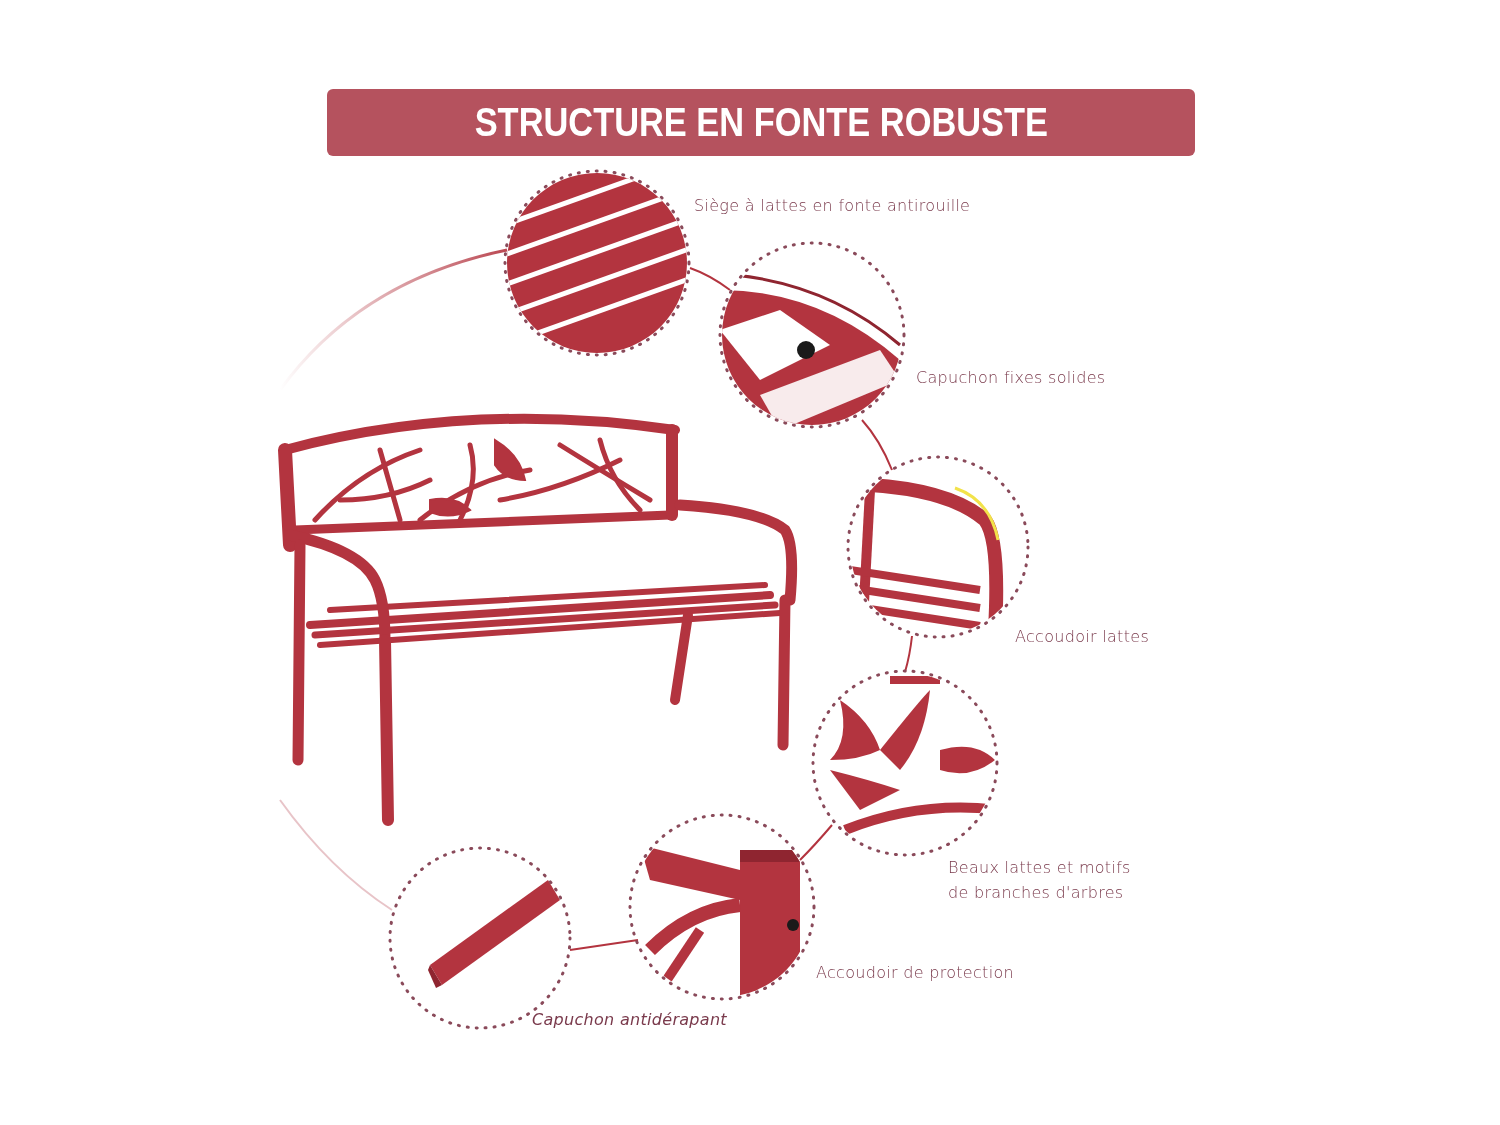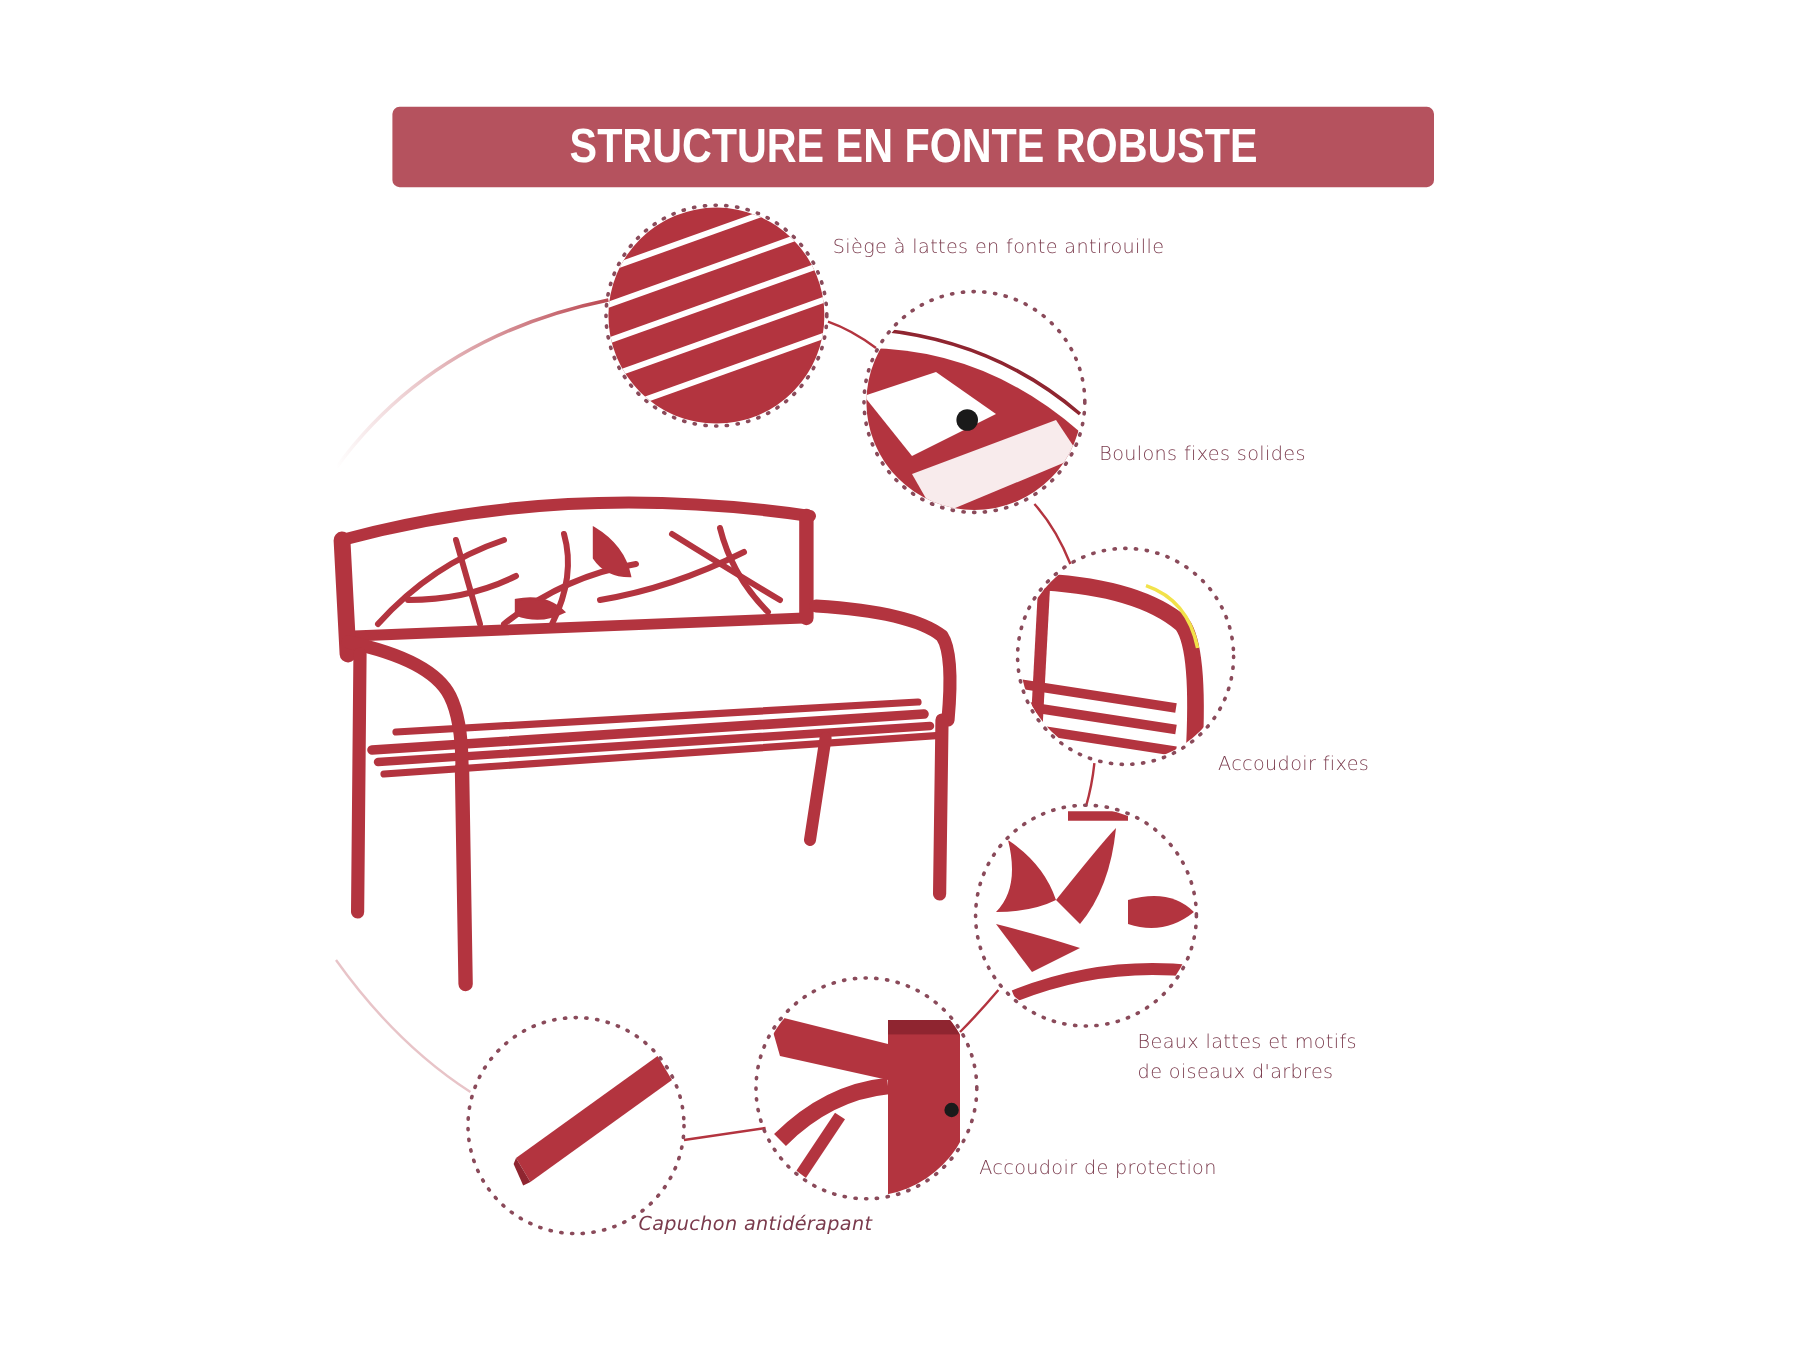--- a/index.html
+++ b/index.html
@@ -150,18 +150,18 @@
     <path d="M 680 505 Q 760 510 785 530 Q 795 545 790 600" stroke-width="11"></path>
 
     <line x1="300" y1="545" x2="298" y2="760" stroke-width="11"></line>
     <line x1="385" y1="640" x2="388" y2="820" stroke-width="12"></line>
     <line x1="688" y1="615" x2="675" y2="700" stroke-width="10"></line>
     <line x1="785" y1="600" x2="783" y2="745" stroke-width="11"></line>
   </g>
 </svg>
 
 <div class="label" style="left:694px;top:196px;">Siège à lattes en fonte antirouille</div>
-<div class="label" style="left:916px;top:368px;">Boulons fixes solides</div>
-<div class="label" style="left:1015px;top:627px;">Accoudoir fixes</div>
+<div class="label" style="left:916px;top:368px;">Capuchon fixes solides</div>
+<div class="label" style="left:1015px;top:627px;">Accoudoir lattes</div>
 <div class="label" style="left:948px;top:858px;">Beaux lattes et motifs</div>
-<div class="label" style="left:948px;top:883px;">de oiseaux d'arbres</div>
+<div class="label" style="left:948px;top:883px;">de branches d'arbres</div>
 <div class="label" style="left:816px;top:963px;">Accoudoir de protection</div>
 <div class="label" style="left:532px;top:1010px;font-style:italic;">Capuchon antidérapant</div>
 
 </body></html>

